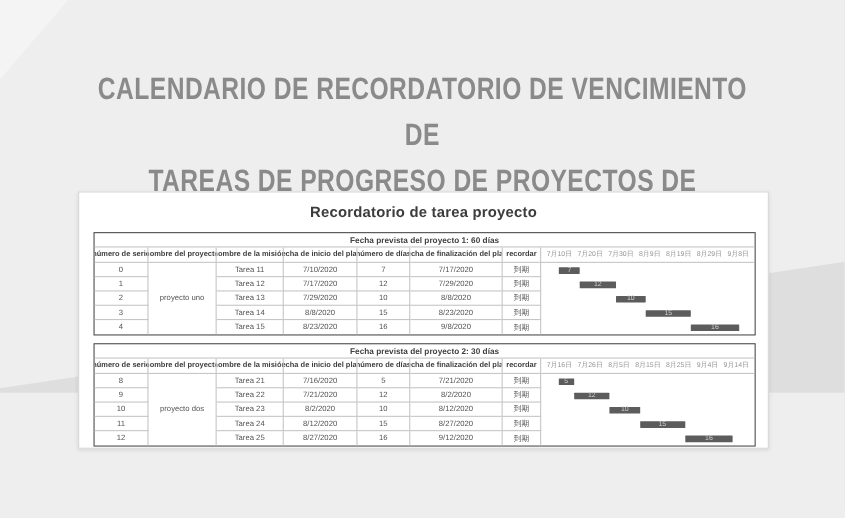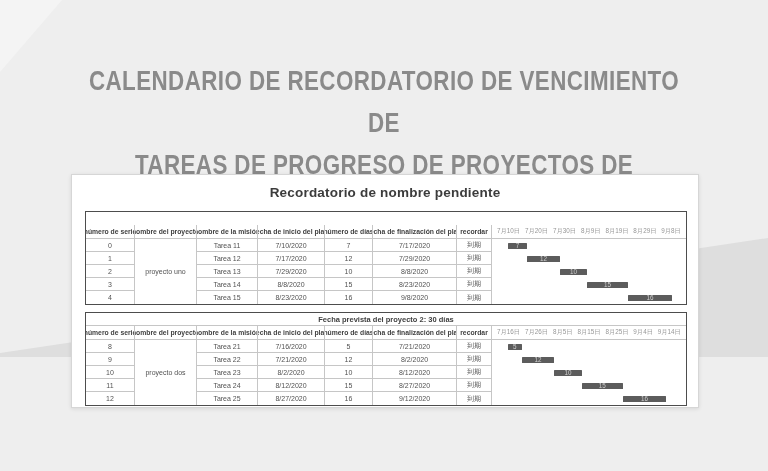--- a/index.html
+++ b/index.html
@@ -72,23 +72,24 @@
 <div class="page">
   <div class="bg-light-corner"></div>
   <div class="bg-dark-wedge"></div>
 
   <h1 class="title">
     <span>CALENDARIO DE RECORDATORIO DE VENCIMIENTO DE</span><br>
     <span>TAREAS DE PROGRESO DE PROYECTOS DE INGENIERÍA</span>
   </h1>
 
   <div class="card">
-    <div class="card-title">Recordatorio de nombre pendiente</div>
+    <div class="card-title">Recordatorio de tarea proyecto</div>
     <section>
         <div class="ptable">
+          <div class="c span-h cl" style="grid-area: 1 / 1 / auto / -1;">Fecha prevista del proyecto 1: 60 días</div>
           <div class="c head" style="grid-area: 2 / 1;">número de serie</div>
           <div class="c head" style="grid-area: 2 / 2;">nombre del proyecto</div>
           <div class="c head" style="grid-area: 2 / 3;">nombre de la misión</div>
           <div class="c head" style="grid-area: 2 / 4;">fecha de inicio del plan</div>
           <div class="c head" style="grid-area: 2 / 5;">número de días</div>
           <div class="c head" style="grid-area: 2 / 6;">fecha de finalización del plan</div>
           <div class="c head" style="grid-area: 2 / 7;">recordar</div>
           <div class="c dates cl" style="grid-area: 2 / 8;">
             <span>7月10日</span>
             <span>7月20日</span>

